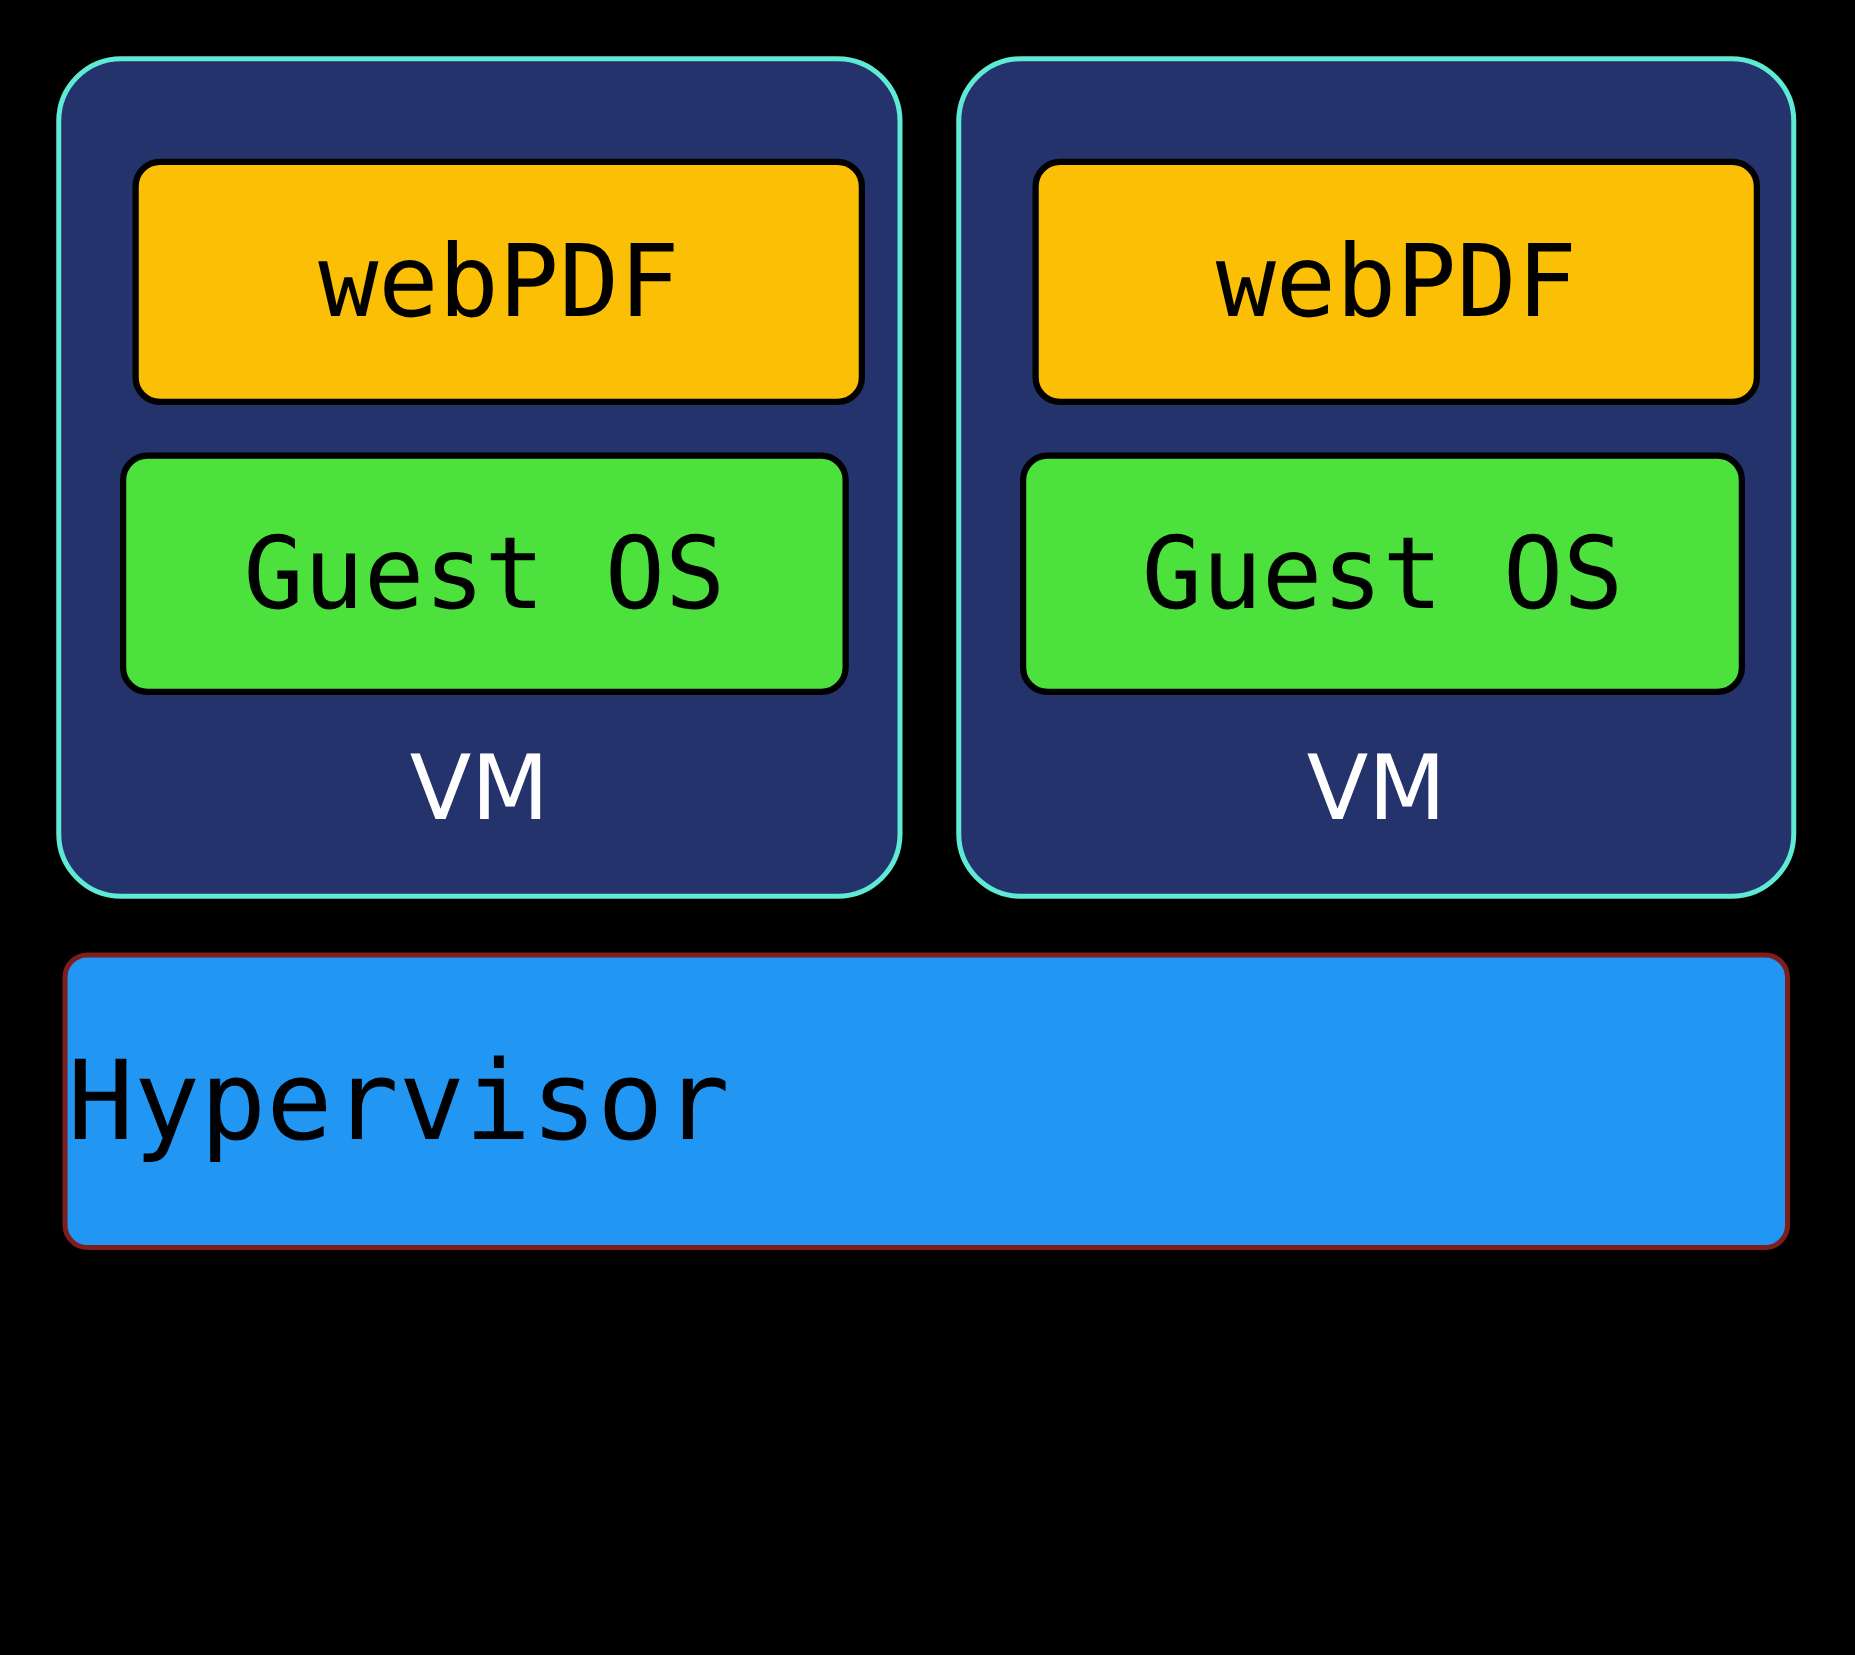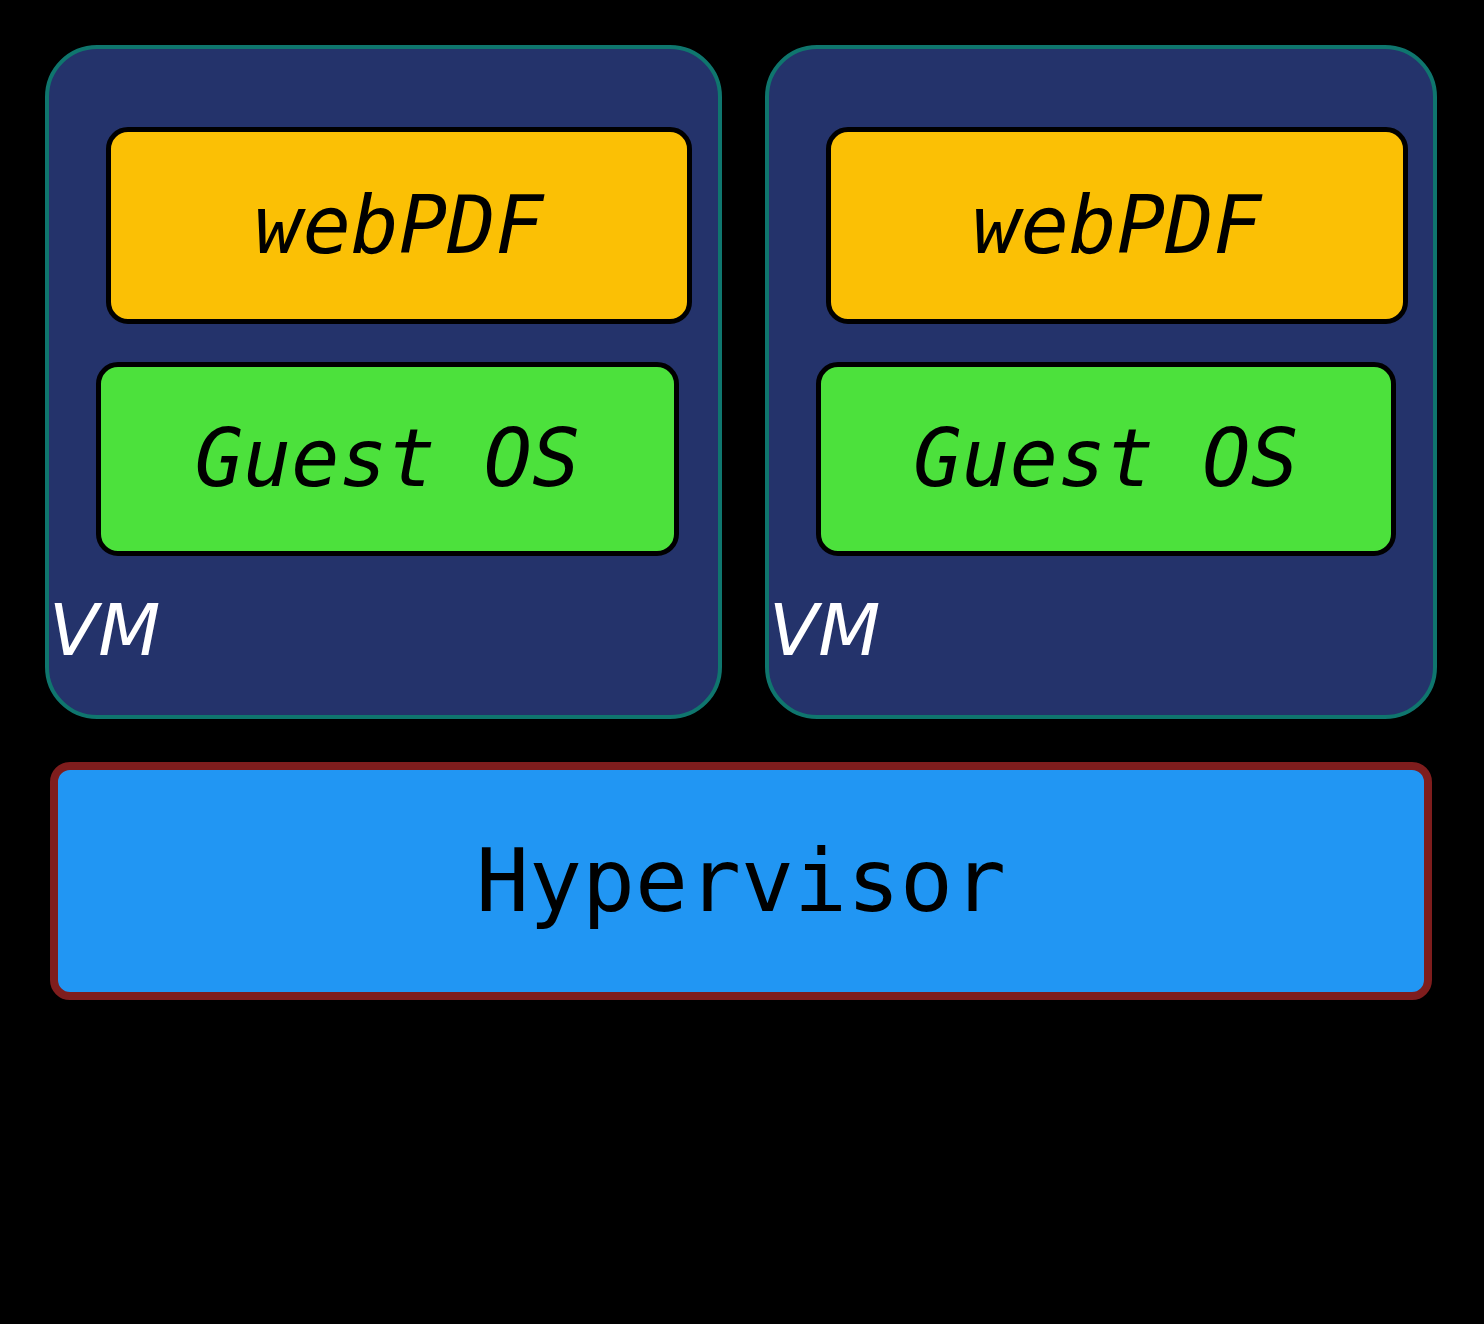--- a/index.html
+++ b/index.html
@@ -18,24 +18,23 @@
     background: #000000;
     overflow: hidden;
   }
 
   
   .vm-container {
     position: absolute;
     top: 45px;
     height: 674px;
     background: #24336b;
-    border: 4px solid #0f766e;
+    border: 4px solid #5eead4;
     border-radius: 52px;
     box-sizing: border-box;
-    font-style: italic;
   }
   #vm-left  { left: 45px;  width: 677px; }
   #vm-right { left: 765px; width: 672px; }
 
   
   .inner-box {
     position: absolute;
     background: #fbc005;
     border: 5px solid #000000;
     border-radius: 22px;
@@ -76,36 +75,36 @@
     left: 47px;
     width: 580px;
   }
 
   
   .vm-caption {
     position: absolute;
     left: 0;
     right: 0;
     top: 545px;
+    text-align: center;
     font-family: "DejaVu Sans", sans-serif;
     font-size: 72px;
     line-height: 1;
     font-weight: 400;
     color: #ffffff;
   }
 
   
   .layer {
     position: absolute;
-    border: 8px solid #7f1d1d;
+    border: 4px solid #7f1d1d;
     border-radius: 20px;
     box-sizing: border-box;
     display: flex;
     align-items: center;
-    justify-content: center;
   }
   .layer .layer-label {
     font-family: "DejaVu Sans Mono", monospace;
     font-size: 88px;
     line-height: 1;
     color: #000000;
     white-space: nowrap;
   }
 
   #layer-hypervisor {

